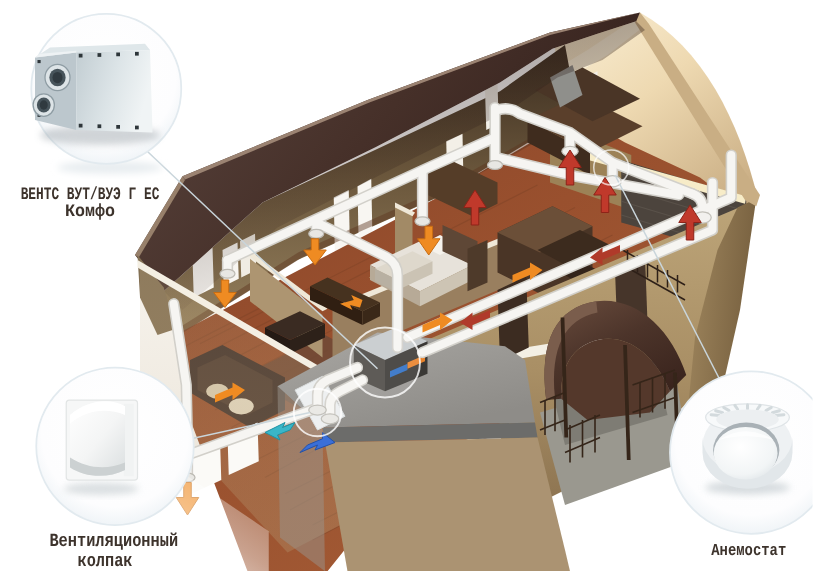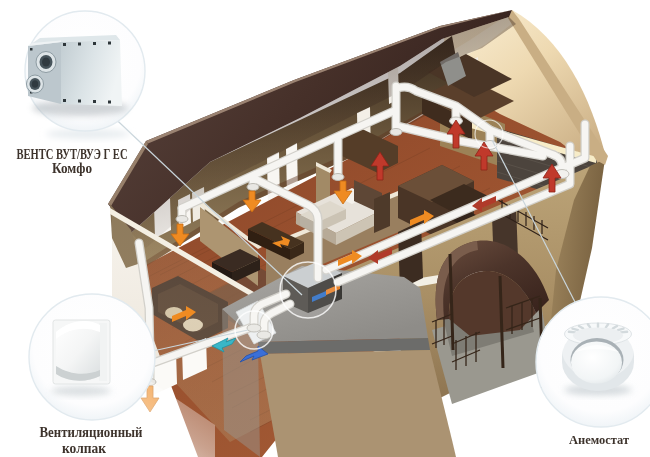--- a/index.html
+++ b/index.html
@@ -1,16 +1,16 @@
 <!DOCTYPE html>
 <html><head>
 <meta charset="utf-8">
 <style>
 html,body{margin:0;padding:0;background:#ffffff;}
-#c{position:relative;width:650px;height:457px;overflow:hidden;font-family:Liberation Serif, serif;}
+#c{position:relative;width:650px;height:457px;overflow:hidden;font-family:Liberation Mono, monospace;}
 </style>
 </head>
 <body>
 <div id="c">
 <svg width="650" height="457" viewBox="0 0 650 457">
 <defs>
 <linearGradient id="roofG" x1="0" y1="0" x2="1" y2="0.45">
  <stop offset="0" stop-color="#5a453f"></stop>
           <stop offset="0.55" stop-color="#463029"></stop>
           <stop offset="1" stop-color="#33201c"></stop>

